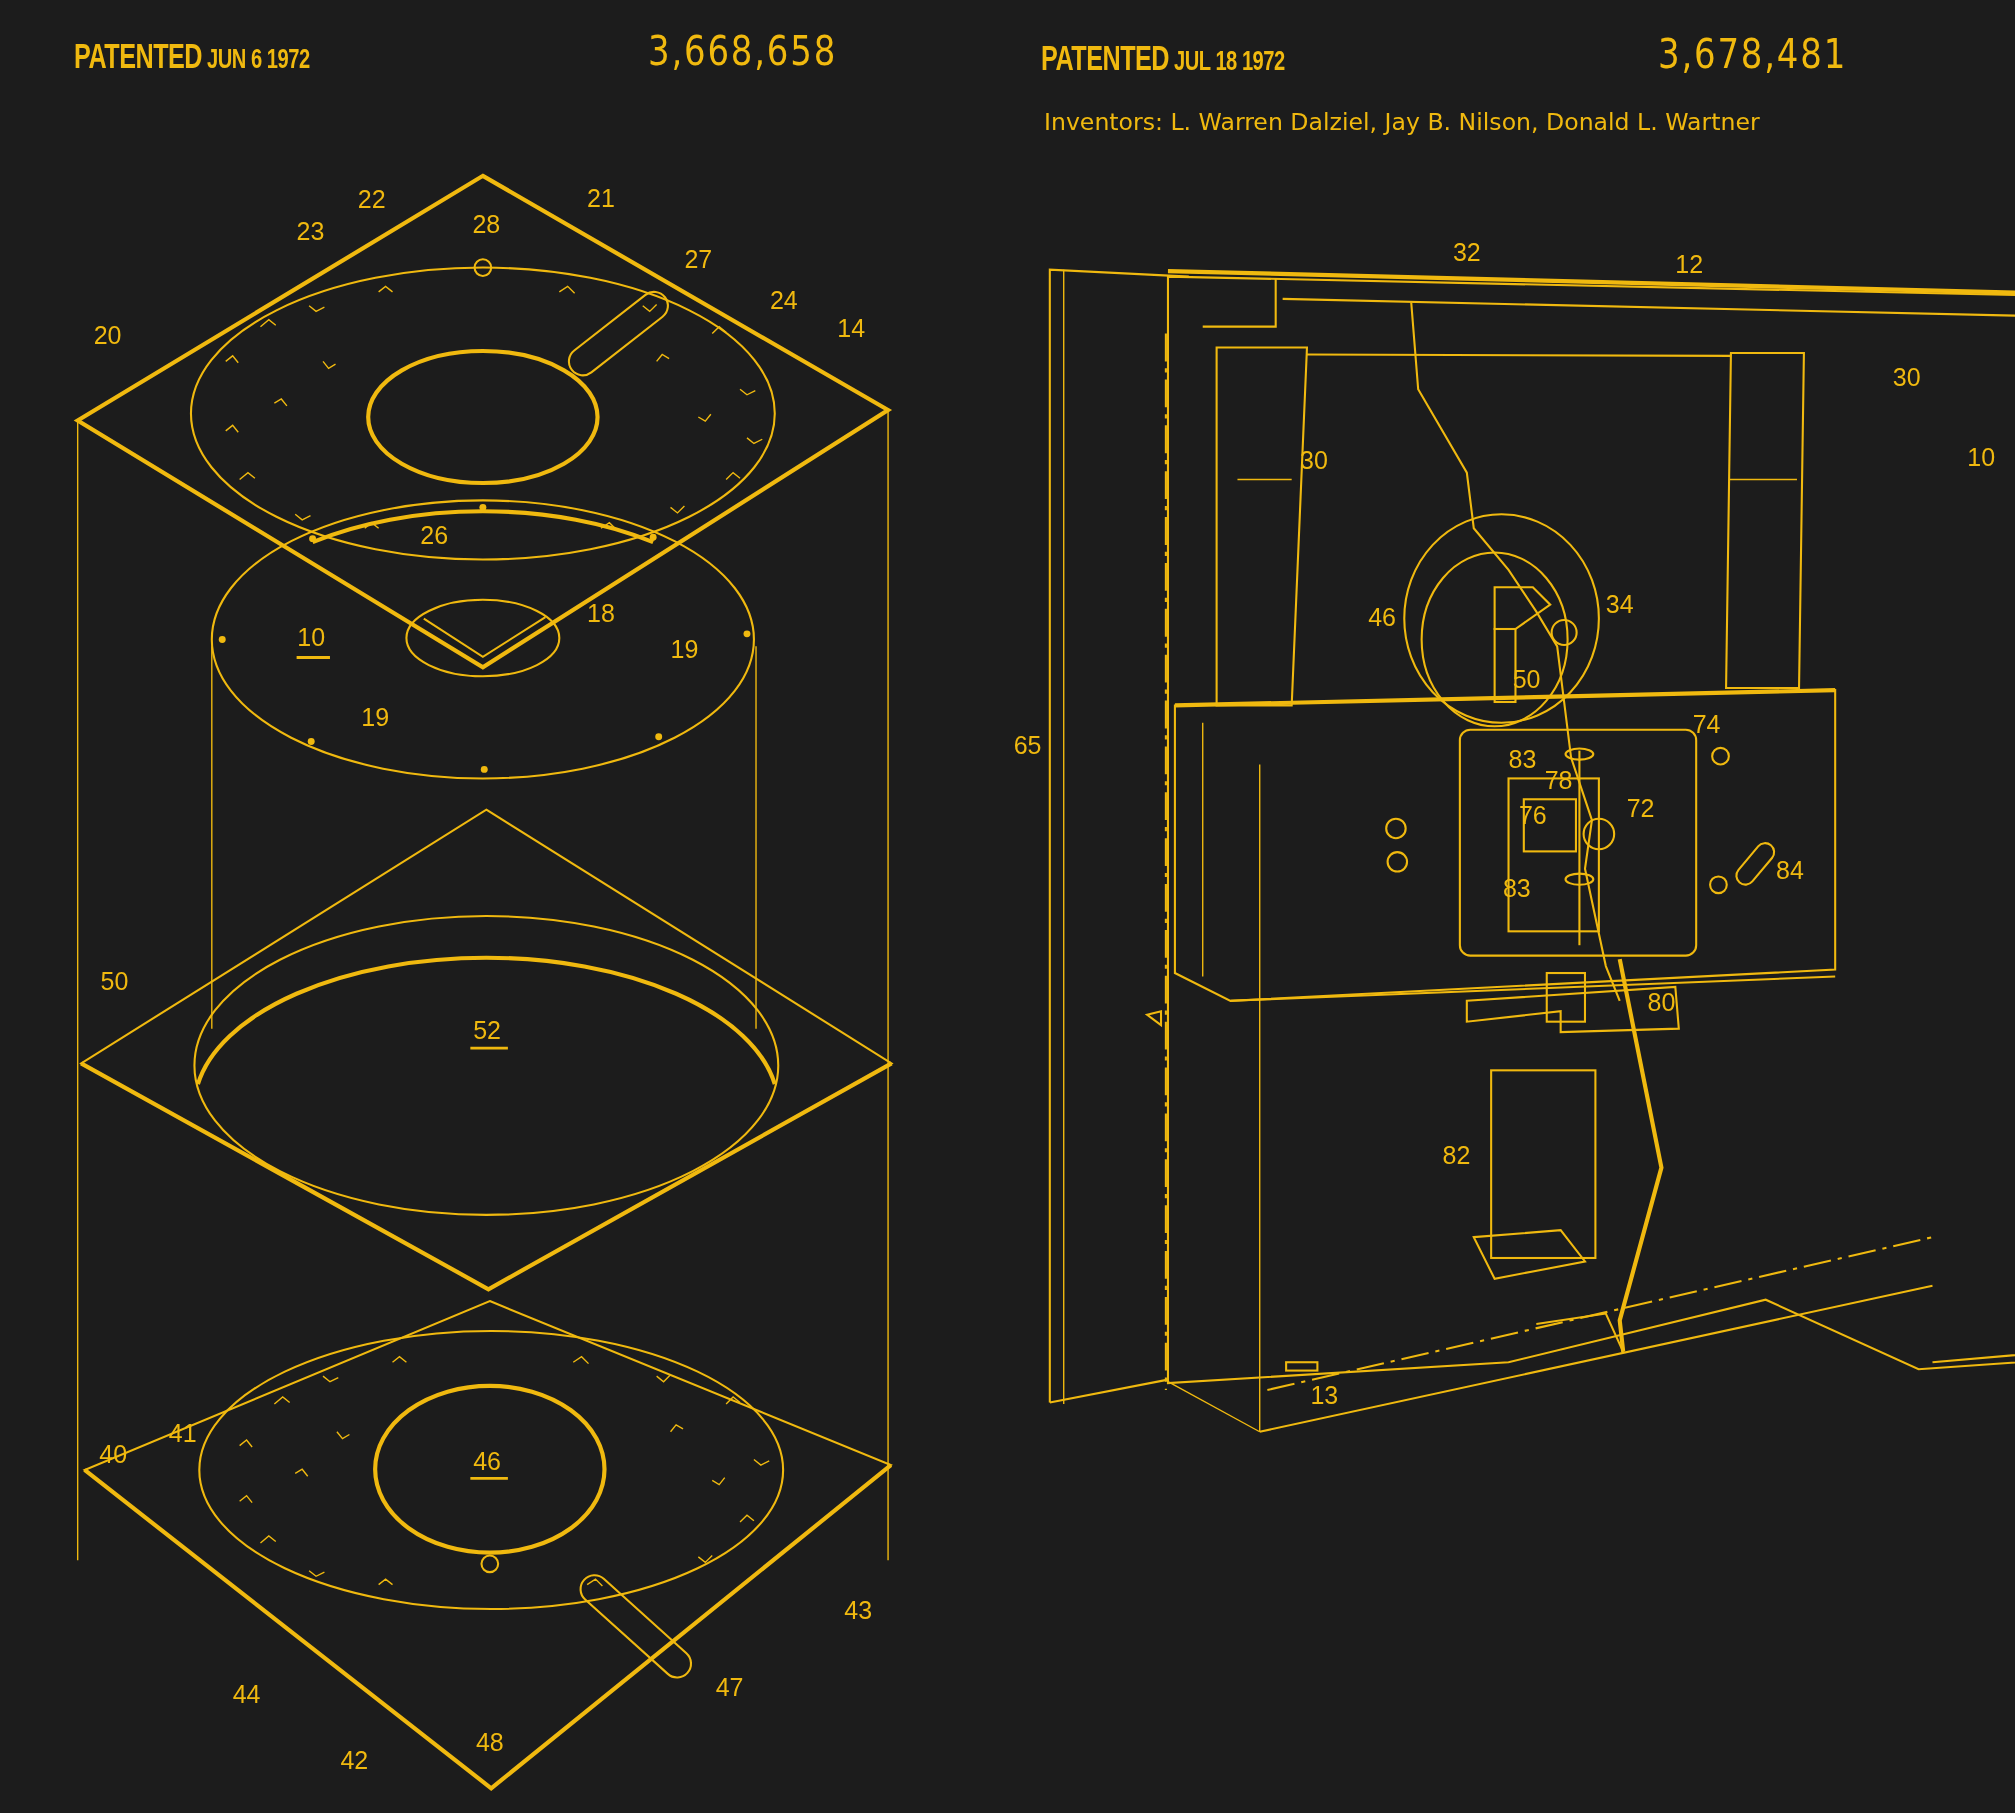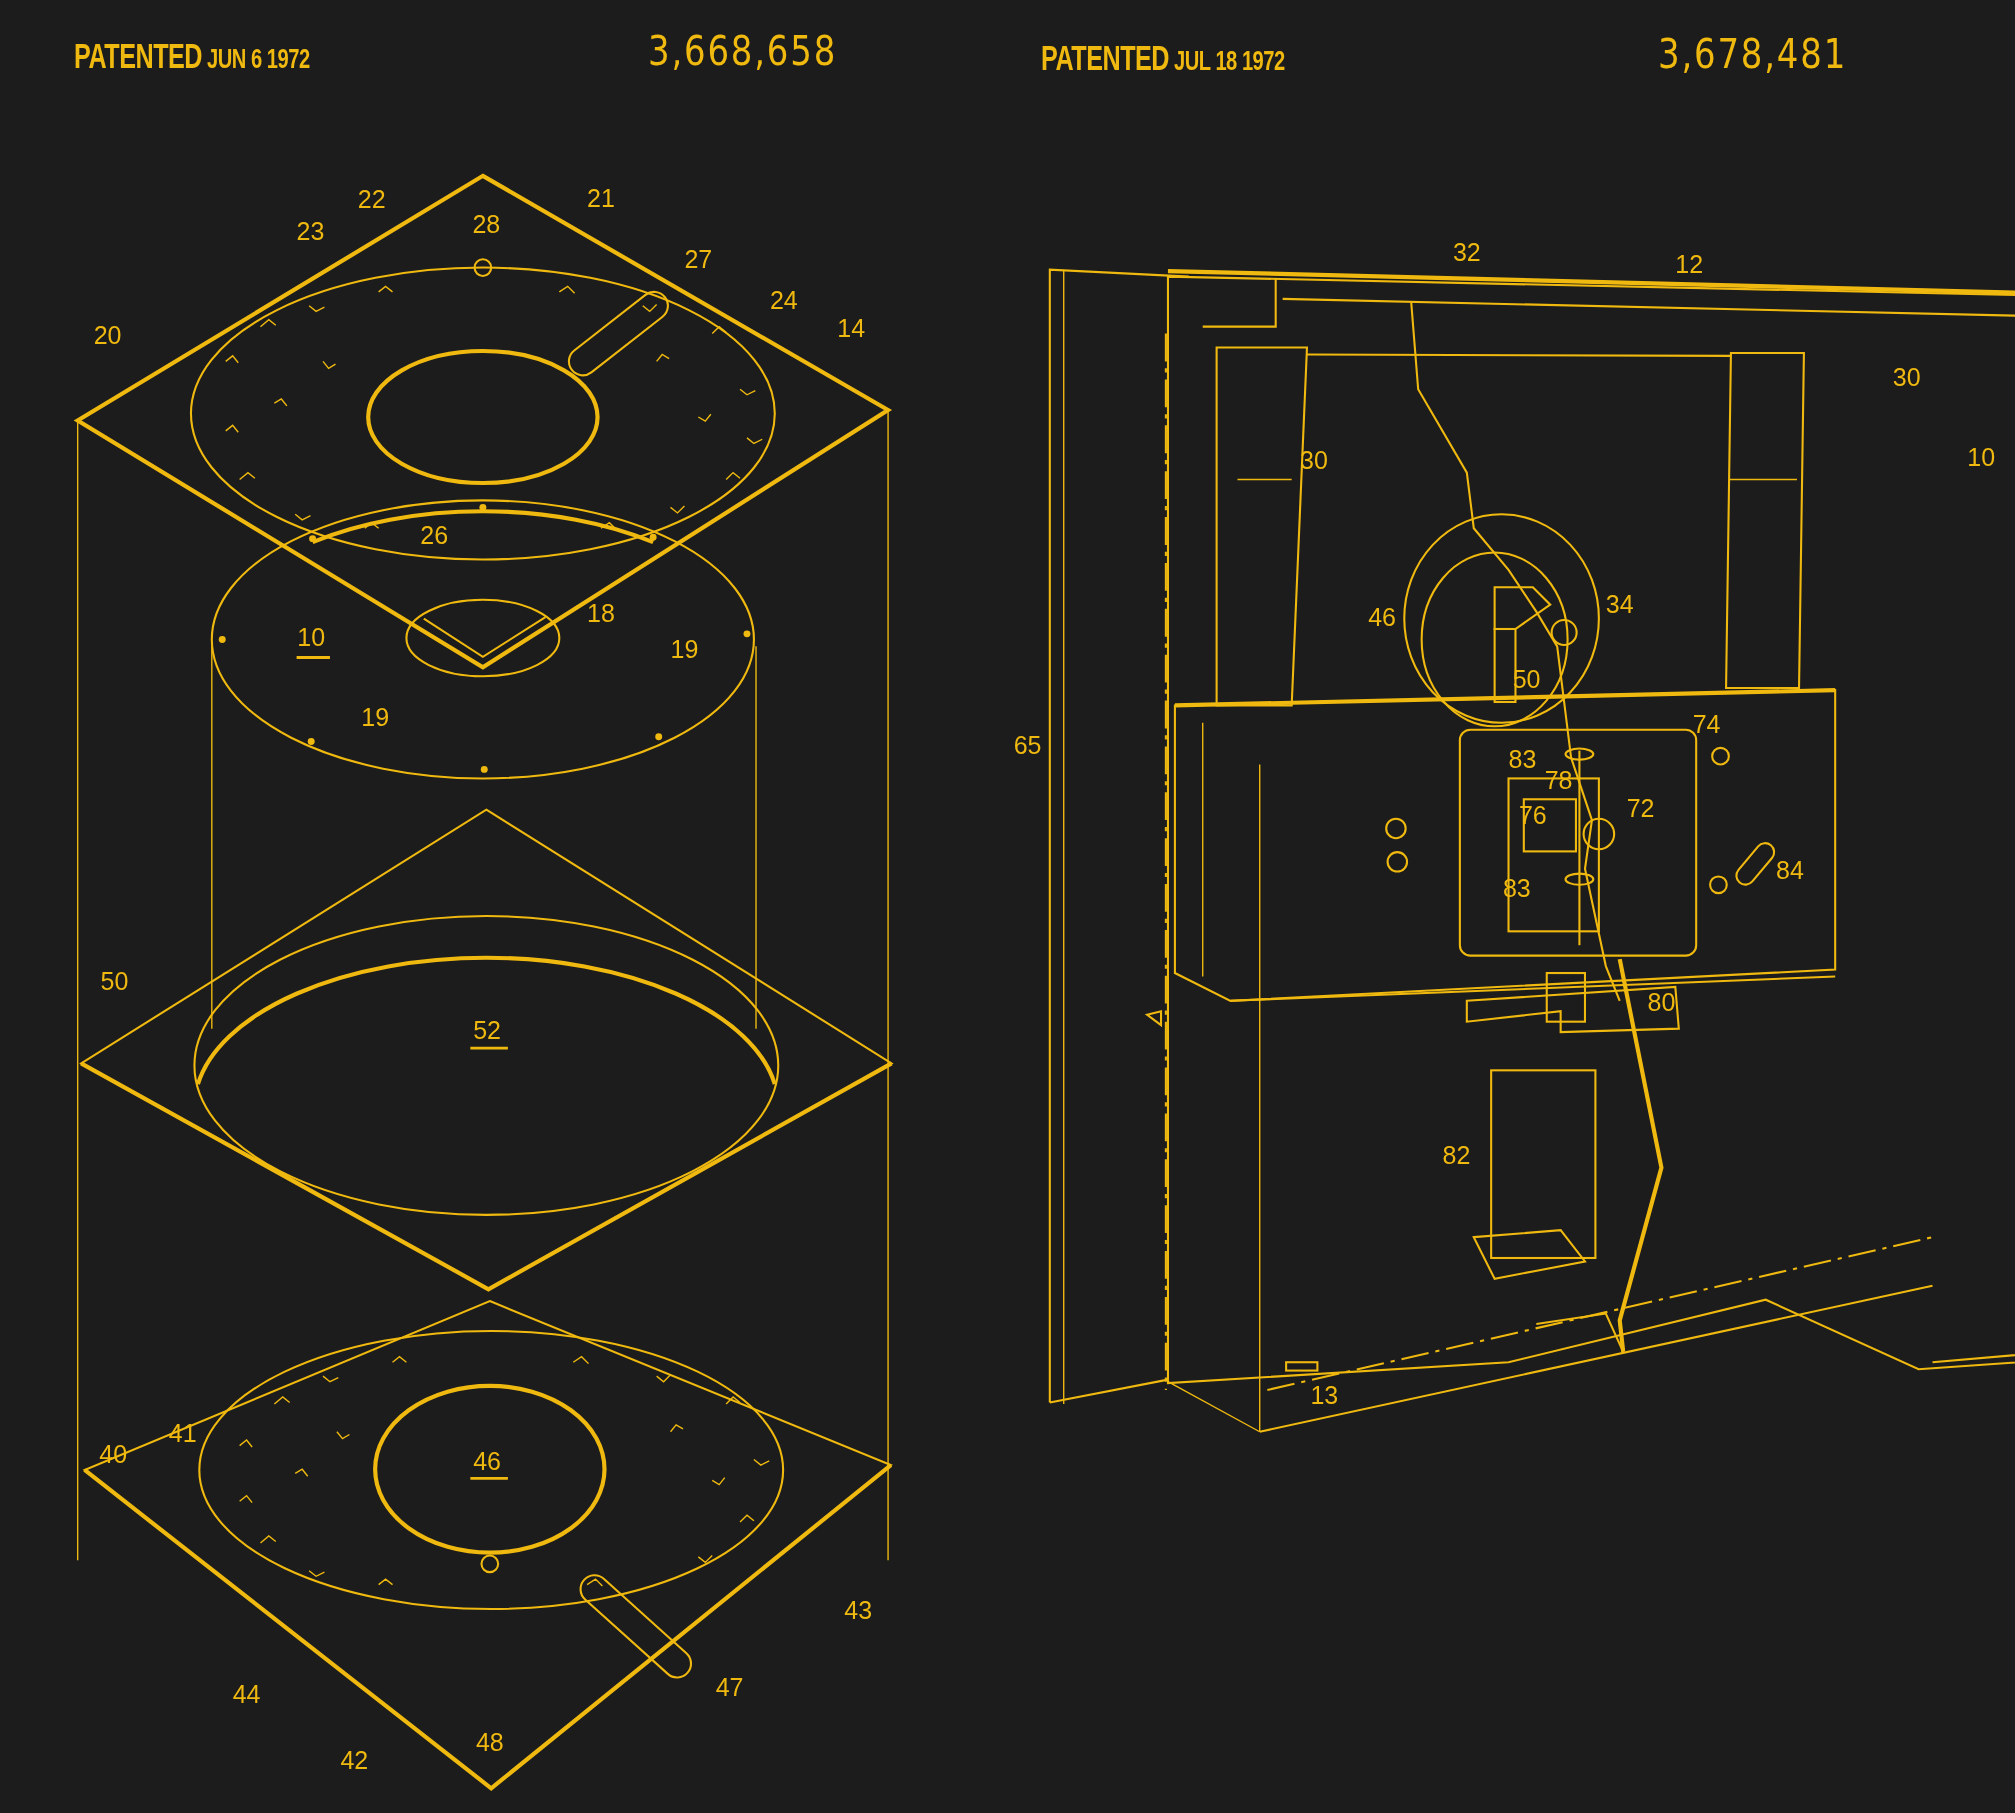--- a/index.html
+++ b/index.html
@@ -103,20 +103,21 @@
     <text x="640" y="2520">48</text>
     <text x="445" y="2545">42</text>
   </svg>
 </div>
 
 <div class="panel panel-right">
   <div class="hdr stamp" style="left:33px; top:38px;">
     <span>PATENTED</span><span class="date">JUL 18 1972</span>
   </div>
   <div class="hdr patno" style="left:650px; top:31px;">3,678,481</div>
+  <div class="hdr inv" style="left:36px; top:108px;">Inventors: L. Warren Dalziel, Jay B. Nilson, Donald L. Wartner</div>
 
   <svg class="drawing" width="1008" height="1814" viewBox="0 0 1450 2610">
 
     <polyline class="ln" points="60,2018 60,388 260,398"></polyline>
     <line class="lnt" x1="80" y1="388" x2="80" y2="2020"></line>
     <line class="ln" x1="60" y1="2018" x2="230" y2="1985"></line>
 
     <polygon class="ln" points="230,398 1800,432 1815,460 1815,1935 1310,1970 1090,1870 720,1960 230,1990"></polygon>
     <line class="lnb" x1="230" y1="390" x2="1800" y2="430"></line>
     <polyline class="ln" points="385,400 385,470 280,470"></polyline>

